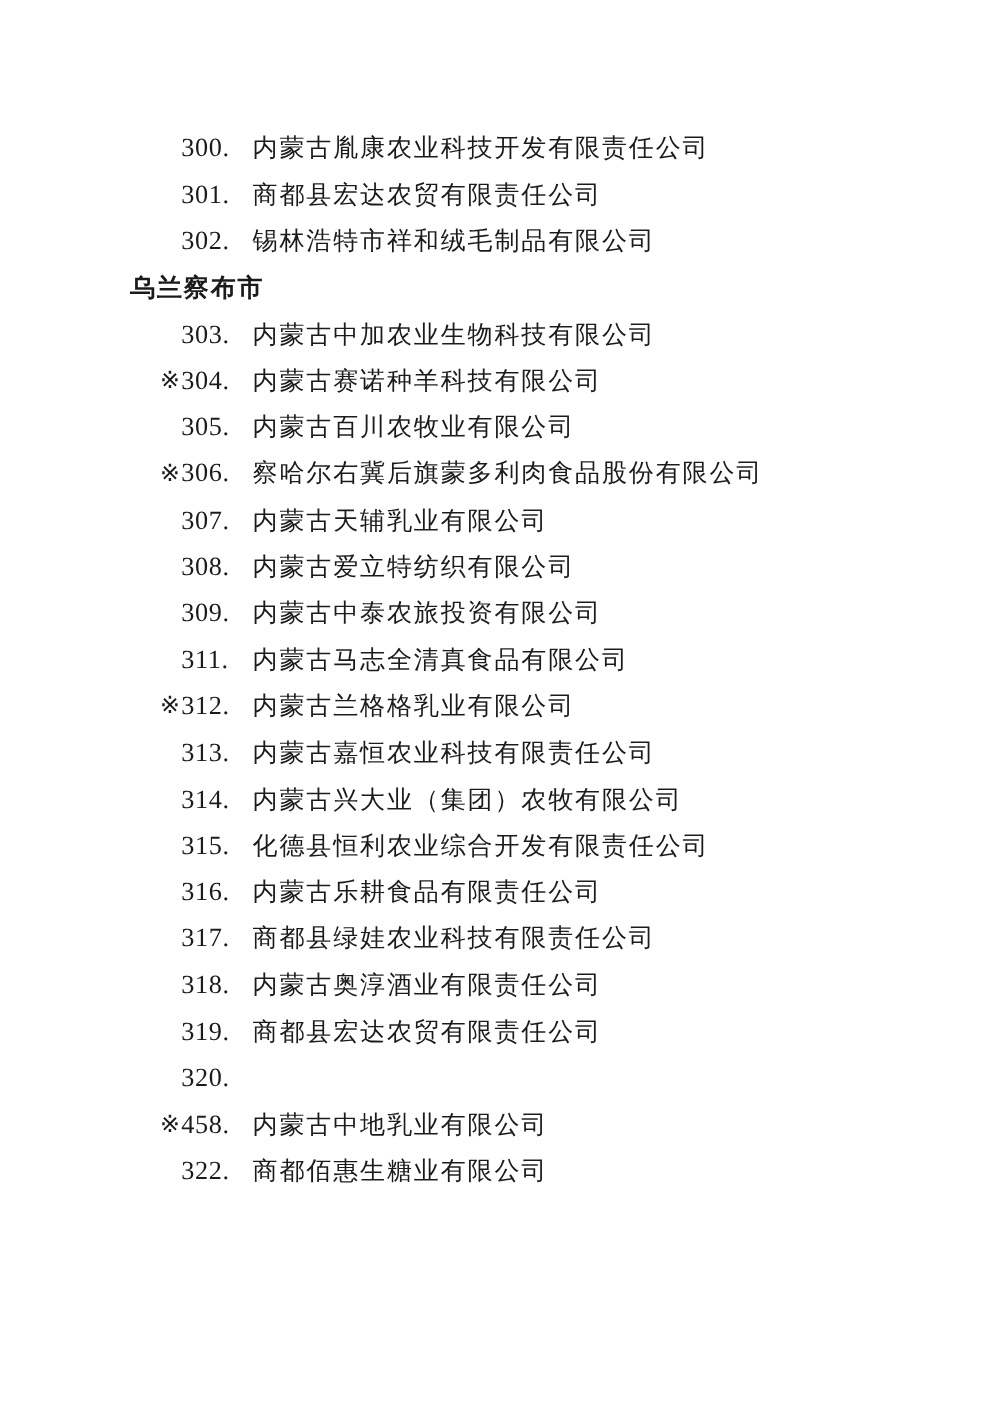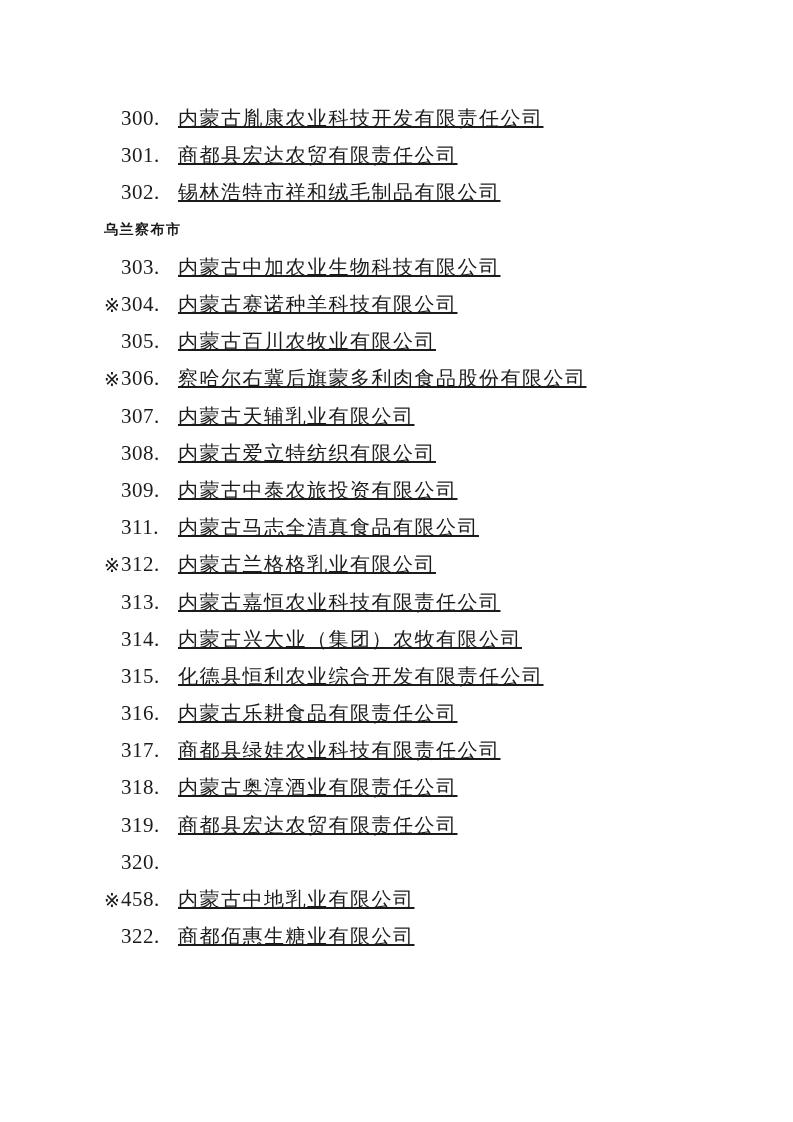--- a/index.html
+++ b/index.html
@@ -27,20 +27,21 @@
     right: 40px;
   }
   .line {
     position: relative;
     height: 37.2px;
     display: flex;
     align-items: center;
   }
   .entry {
     padding-left: 17px;
+    margin-left: 24px;
   }
   .star {
     position: absolute;
     left: 0;
     top: 50%;
     transform: translateY(-50%);
     font-family: "DejaVu Sans", sans-serif;
     font-size: 19px;
     line-height: 1;
   }
@@ -49,26 +50,25 @@
     width: 57px;
     flex: 0 0 57px;
     font-size: 21px;
     letter-spacing: 0.5px;
     white-space: nowrap;
   }
   .name {
     font-size: 20px;
     letter-spacing: 1.5px;
     white-space: nowrap;
-    text-decoration: underline;
   }
   .header {
     font-family: "Liberation Sans", "DejaVu Sans", sans-serif;
     font-weight: bold;
-    font-size: 14px;
+    font-size: 20px;
     letter-spacing: 1.5px;
   }
 </style>
 </head>
 <body>
 
 <div class="page">
   <div class="content" id="doc-content">
   <div class="line entry">
     <span class="star"></span>

